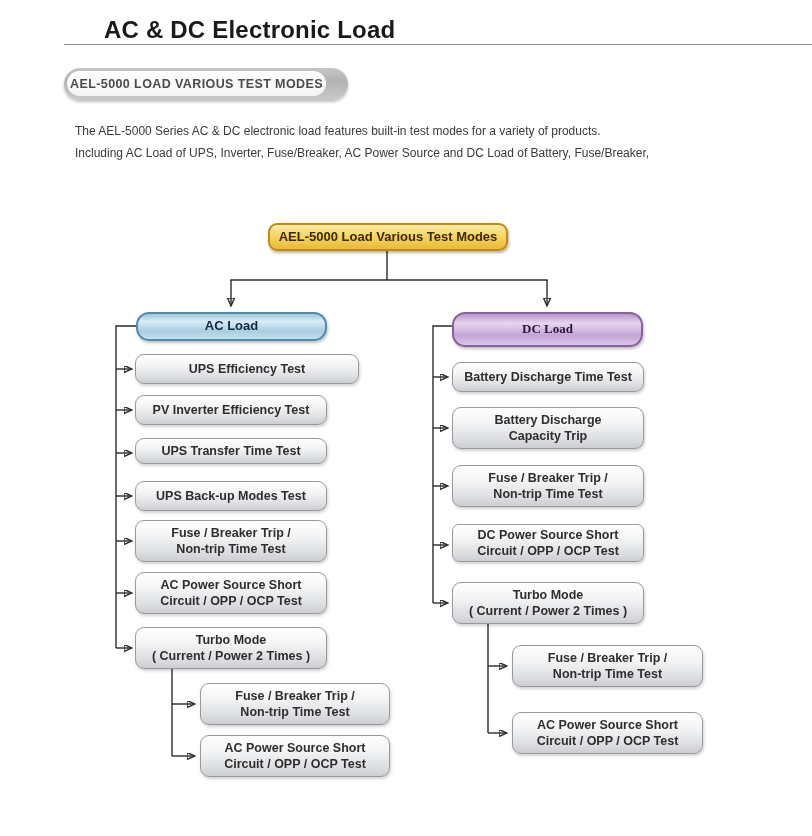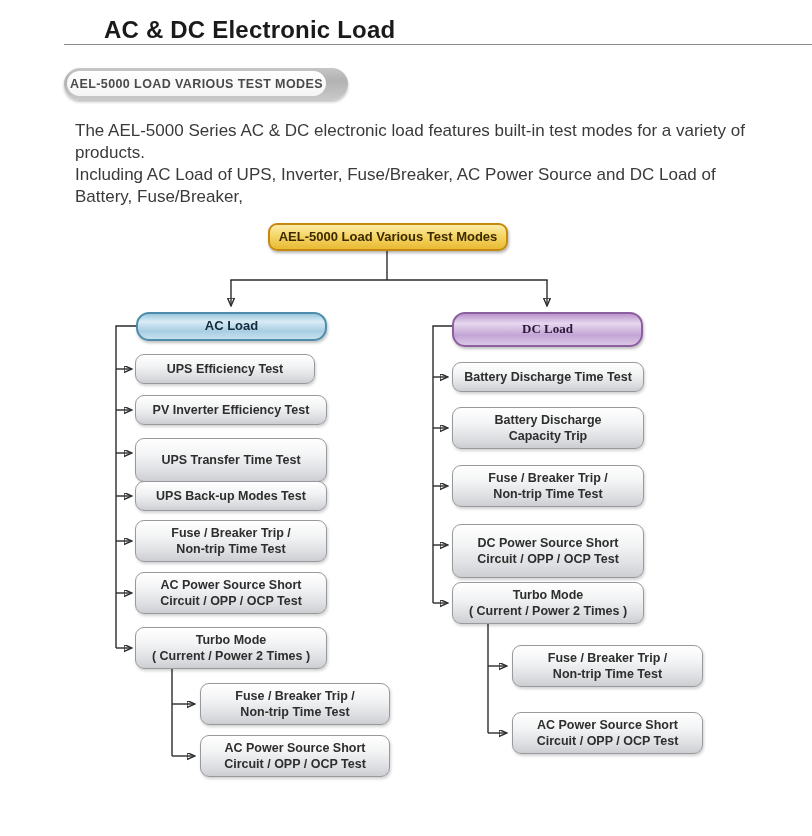--- a/index.html
+++ b/index.html
@@ -14,21 +14,21 @@
   
   .badge-outer{left:64px;top:68px;width:284px;height:32px;border-radius:16px;
     background:linear-gradient(180deg,#c6c6c6 0%,#b2b2b2 40%,#c9c9c9 100%);
     box-shadow:0 2px 3px rgba(0,0,0,0.25);}
   .badge-inner{position:absolute;left:3px;top:3px;right:22px;bottom:4px;border-radius:13px;
     background:linear-gradient(180deg,#ffffff 0%,#f4f4f4 100%);
     display:flex;align-items:center;justify-content:center;}
   .badge-text{font-size:12.5px;font-weight:700;color:#4a4a4a;letter-spacing:0.4px;white-space:nowrap;}
 
   
-  .intro{left:75px;top:120px;width:680px;font-size:17px;line-height:22px;color:#3a3a3a;}
+  .intro{left:75px;top:120px;width:680px;font-size:12px;line-height:22px;color:#3a3a3a;}
 
   
   .node{position:absolute;display:flex;align-items:center;justify-content:center;
     text-align:center;font-weight:700;font-size:12.5px;line-height:1.3;
     white-space:pre-line;box-sizing:border-box;}
   .node-root{border:2px solid #c6880e;border-radius:9px;color:#3b2a00;
     background:linear-gradient(180deg,#fbeca9 0%,#f5d666 45%,#e9ba35 100%);
     box-shadow:1px 2px 3px rgba(0,0,0,0.3);font-size:13px;}
   .node-ac{border:2px solid #4d8cab;border-radius:13px;color:#14293c;
     background:linear-gradient(180deg,#9cc7dc 0%,#d9ecf6 30%,#a8cee2 68%,#c6e0ee 100%);
@@ -94,44 +94,44 @@
 
   <path d="M488,624 V733"></path>
   <path d="M488,666 H506" marker-end="url(#arr)"></path>
   <path d="M488,733 H506" marker-end="url(#arr)"></path>
 </svg>
 
 <div class="node node-root" style="left:268px;top:223px;width:240px;height:28px;">AEL-5000 Load Various Test Modes</div>
 
 <div class="node node-ac" style="left:136px;top:312px;width:191px;height:29px;">AC Load</div>
 
-<div class="node node-gray" style="left:135px;top:354px;width:180px;height:30px;">UPS Efficiency Test</div>
+<div class="node node-gray" style="left:135px;top:354px;width:224px;height:30px;">UPS Efficiency Test</div>
 <div class="node node-gray" style="left:135px;top:395px;width:192px;height:30px;text-align:right;">PV Inverter Efficiency Test</div>
-<div class="node node-gray" style="left:135px;top:438px;width:192px;height:44px;">UPS Transfer Time Test</div>
+<div class="node node-gray" style="left:135px;top:438px;width:192px;height:26px;">UPS Transfer Time Test</div>
 <div class="node node-gray" style="left:135px;top:481px;width:192px;height:30px;">UPS Back-up Modes Test</div>
 <div class="node node-gray" style="left:135px;top:520px;width:192px;height:42px;">Fuse / Breaker Trip /
 Non-trip Time Test</div>
 <div class="node node-gray" style="left:135px;top:572px;width:192px;height:42px;">AC Power Source Short
 Circuit / OPP / OCP Test</div>
 <div class="node node-gray" style="left:135px;top:627px;width:192px;height:42px;">Turbo Mode
 ( Current / Power 2 Times )</div>
 
 <div class="node node-gray" style="left:200px;top:683px;width:190px;height:42px;">Fuse / Breaker Trip /
 Non-trip Time Test</div>
 <div class="node node-gray" style="left:200px;top:735px;width:190px;height:42px;">AC Power Source Short
 Circuit / OPP / OCP Test</div>
 
 <div class="node node-dc" style="left:452px;top:312px;width:191px;height:35px;font-family:Liberation Serif, serif;">DC Load</div>
 
 <div class="node node-gray" style="left:452px;top:362px;width:192px;height:30px;">Battery Discharge Time Test</div>
 <div class="node node-gray" style="left:452px;top:407px;width:192px;height:42px;">Battery Discharge
 Capacity Trip</div>
 <div class="node node-gray" style="left:452px;top:465px;width:192px;height:42px;">Fuse / Breaker Trip /
 Non-trip Time Test</div>
-<div class="node node-gray" style="left:452px;top:524px;width:192px;height:54px;">DC Power Source Short
+<div class="node node-gray" style="left:452px;top:524px;width:192px;height:38px;border-radius:7px;">DC Power Source Short
 Circuit / OPP / OCP Test</div>
 <div class="node node-gray" style="left:452px;top:582px;width:192px;height:42px;">Turbo Mode
 ( Current / Power 2 Times )</div>
 
 <div class="node node-gray" style="left:512px;top:645px;width:191px;height:42px;">Fuse / Breaker Trip /
 Non-trip Time Test</div>
 <div class="node node-gray" style="left:512px;top:712px;width:191px;height:42px;">AC Power Source Short
 Circuit / OPP / OCP Test</div>
 
 </body></html>

